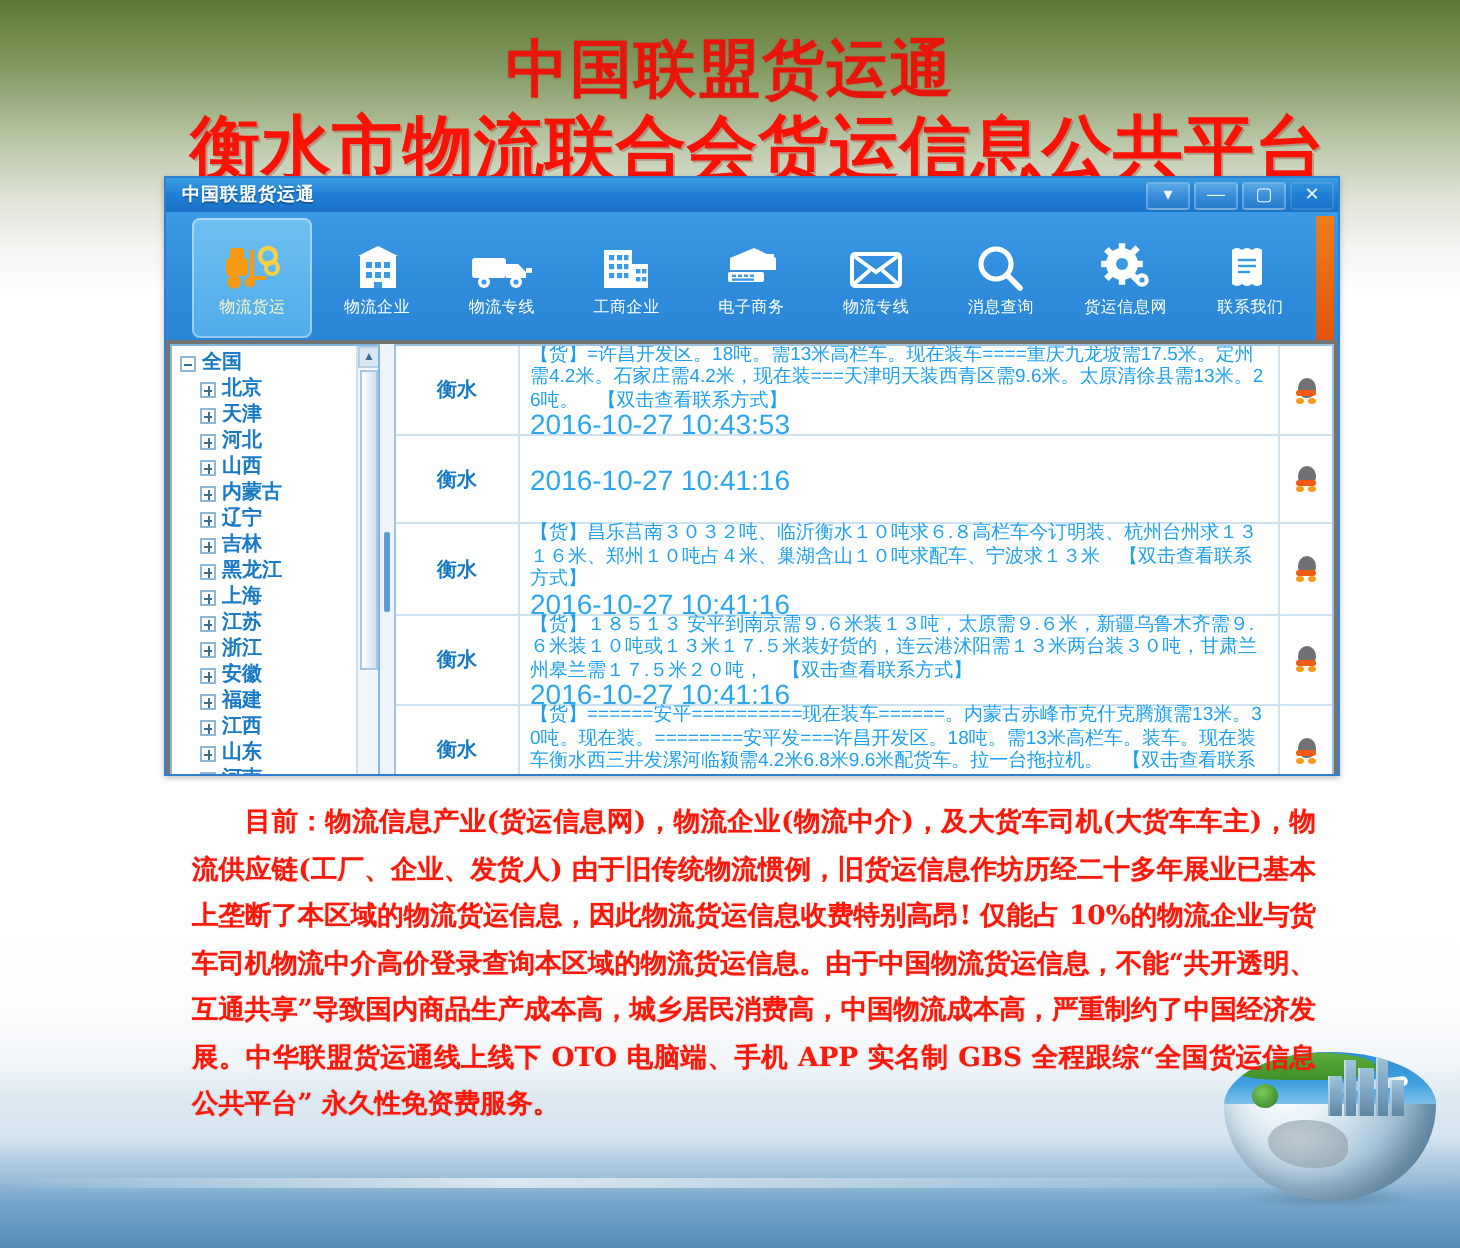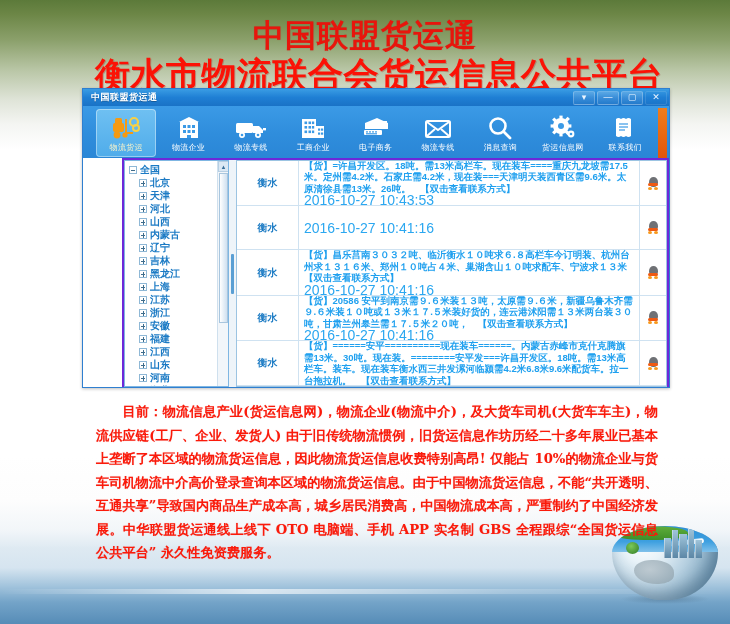--- a/index.html
+++ b/index.html
@@ -86,21 +86,21 @@
     color: #eaf4ff; font-size: 9px; line-height: 1;
     border: 1px solid rgba(255,255,255,0.25);
     border-radius: 2px;
     background: linear-gradient(to bottom, rgba(255,255,255,0.20), rgba(255,255,255,0.04));
   }
   .win-btn.plain { border-color: rgba(255,255,255,0.12); background: transparent; }
 
   
   .toolbar {
     position: relative;
-    height: 52px;
+    height: 64px;
     background: linear-gradient(to bottom, #3b9ae6 0%, #2f8ddc 55%, #2a86d6 100%);
     display: flex; align-items: stretch;
     padding: 2px 0 0 12px;
     overflow: hidden;
   }
   .tbitem {
     width: 63px;
     display: flex; flex-direction: column;
     align-items: center; justify-content: center;
     gap: 1px;
@@ -127,22 +127,21 @@
     background:
       radial-gradient(circle at 78% 40%, rgba(255,255,255,0.35), rgba(255,255,255,0) 55%),
       linear-gradient(to right, #2f86d2 0%, #3f9adf 40%, #67b7ee 72%, #a7d6f5 100%);
     overflow: hidden;
   }
 
   
   .winbody {
     display: flex;
     height: 231px;
-    background: #6d28d9;
-    margin-left: 39px;
+    background: #737373;
   }
   .sidebar {
     width: 105px;
     border: 1px solid #7fb6e2;
     margin: 2px 0 2px 2px;
     background: #ffffff;
     position: relative;
     overflow: hidden;
   }
   .tree { padding: 2px 0 0 3px; }
@@ -211,21 +210,21 @@
     border-right: 1px solid #cfe2f1;
   }
   .cell-body {
     flex: 1;
     padding: 2px 4px 2px 5px;
     border-right: 1px solid #cfe2f1;
     display: flex; flex-direction: column; justify-content: center;
   }
   .msg {
     font-size: 9.5px; line-height: 11.5px; color: #1fa0ef;
-    font-weight: bold; word-break: break-all;
+    font-weight: normal; word-break: break-all;
   }
   .ts { font-size: 14px; color: #2ba7f0; line-height: 12px; }
   .cell-qq {
     width: 26px; flex: none;
     display: flex; align-items: center; justify-content: center;
   }
   .qq {
     position: relative; width: 11px; height: 13px;
   }
   .qq-body {
@@ -620,21 +619,21 @@
                 <div class="qq-scarf"></div>
                 <div class="qq-foot-l"></div>
                 <div class="qq-foot-r"></div>
             </div>
           </div>
         </div>
 
         <div class="row">
           <div class="cell-city">衡水</div>
           <div class="cell-body">
-            <div class="msg">【货】20586 安平到南京需９.６米装１３吨，太原需９.６米，新疆乌鲁木齐需９.６米装１０吨或１３米１７.５米装好货的，连云港沭阳需１３米两台装３０吨，甘肃兰州皋兰需１７.５米２０吨，　【双击查看联系方式】</div>
+            <div class="msg">【货】１８５１３ 安平到南京需９.６米装１３吨，太原需９.６米，新疆乌鲁木齐需９.６米装１０吨或１３米１７.５米装好货的，连云港沭阳需１３米两台装３０吨，甘肃兰州皋兰需１７.５米２０吨，　【双击查看联系方式】</div>
             <div class="ts">2016-10-27 10:41:16</div>
           </div>
           <div class="cell-qq">
             <div class="qq">
               <div class="qq-body"></div>
                 <div class="qq-scarf"></div>
                 <div class="qq-foot-l"></div>
                 <div class="qq-foot-r"></div>
             </div>
           </div>

